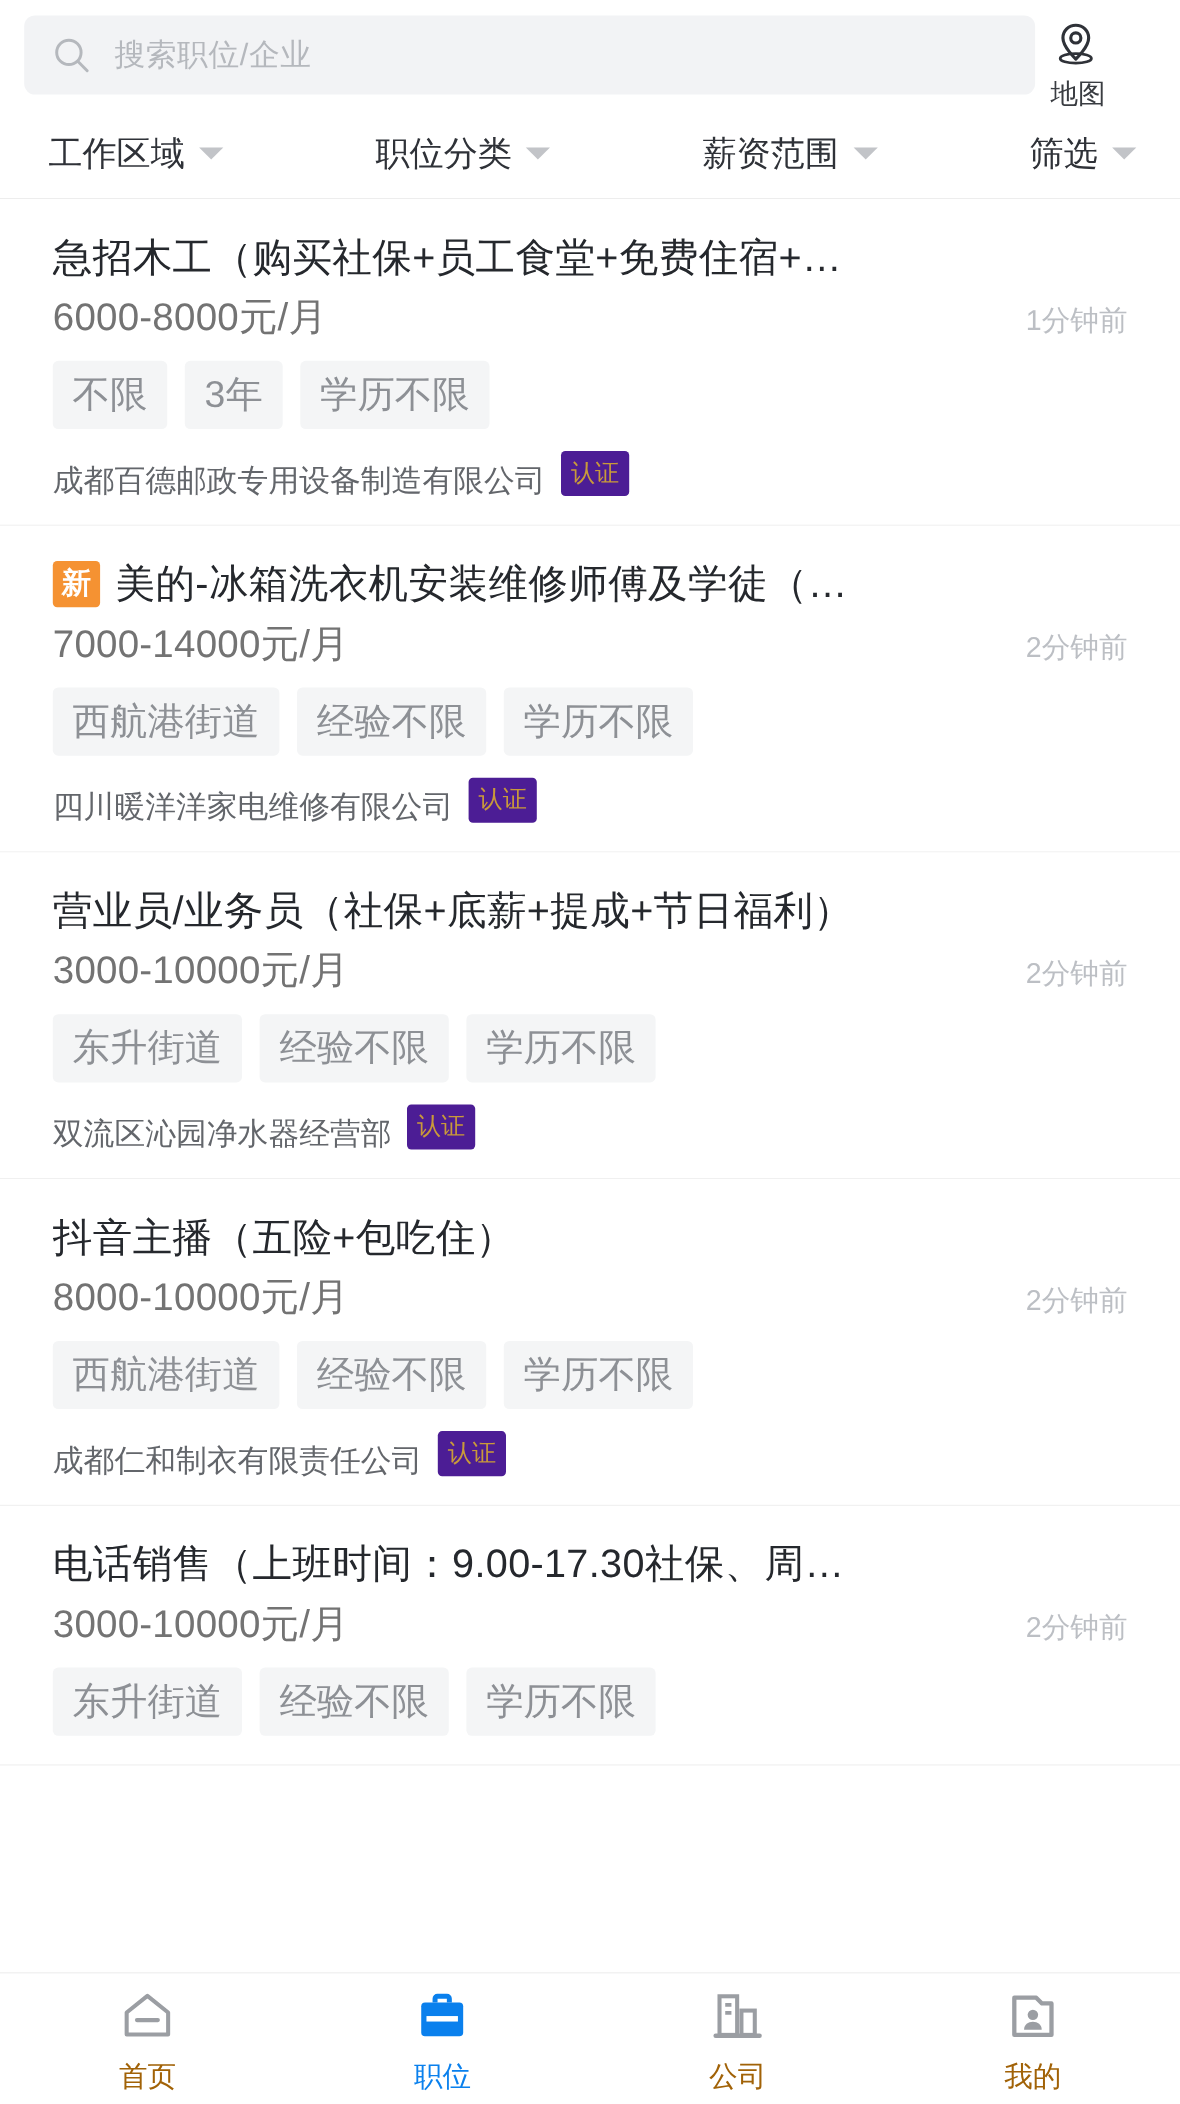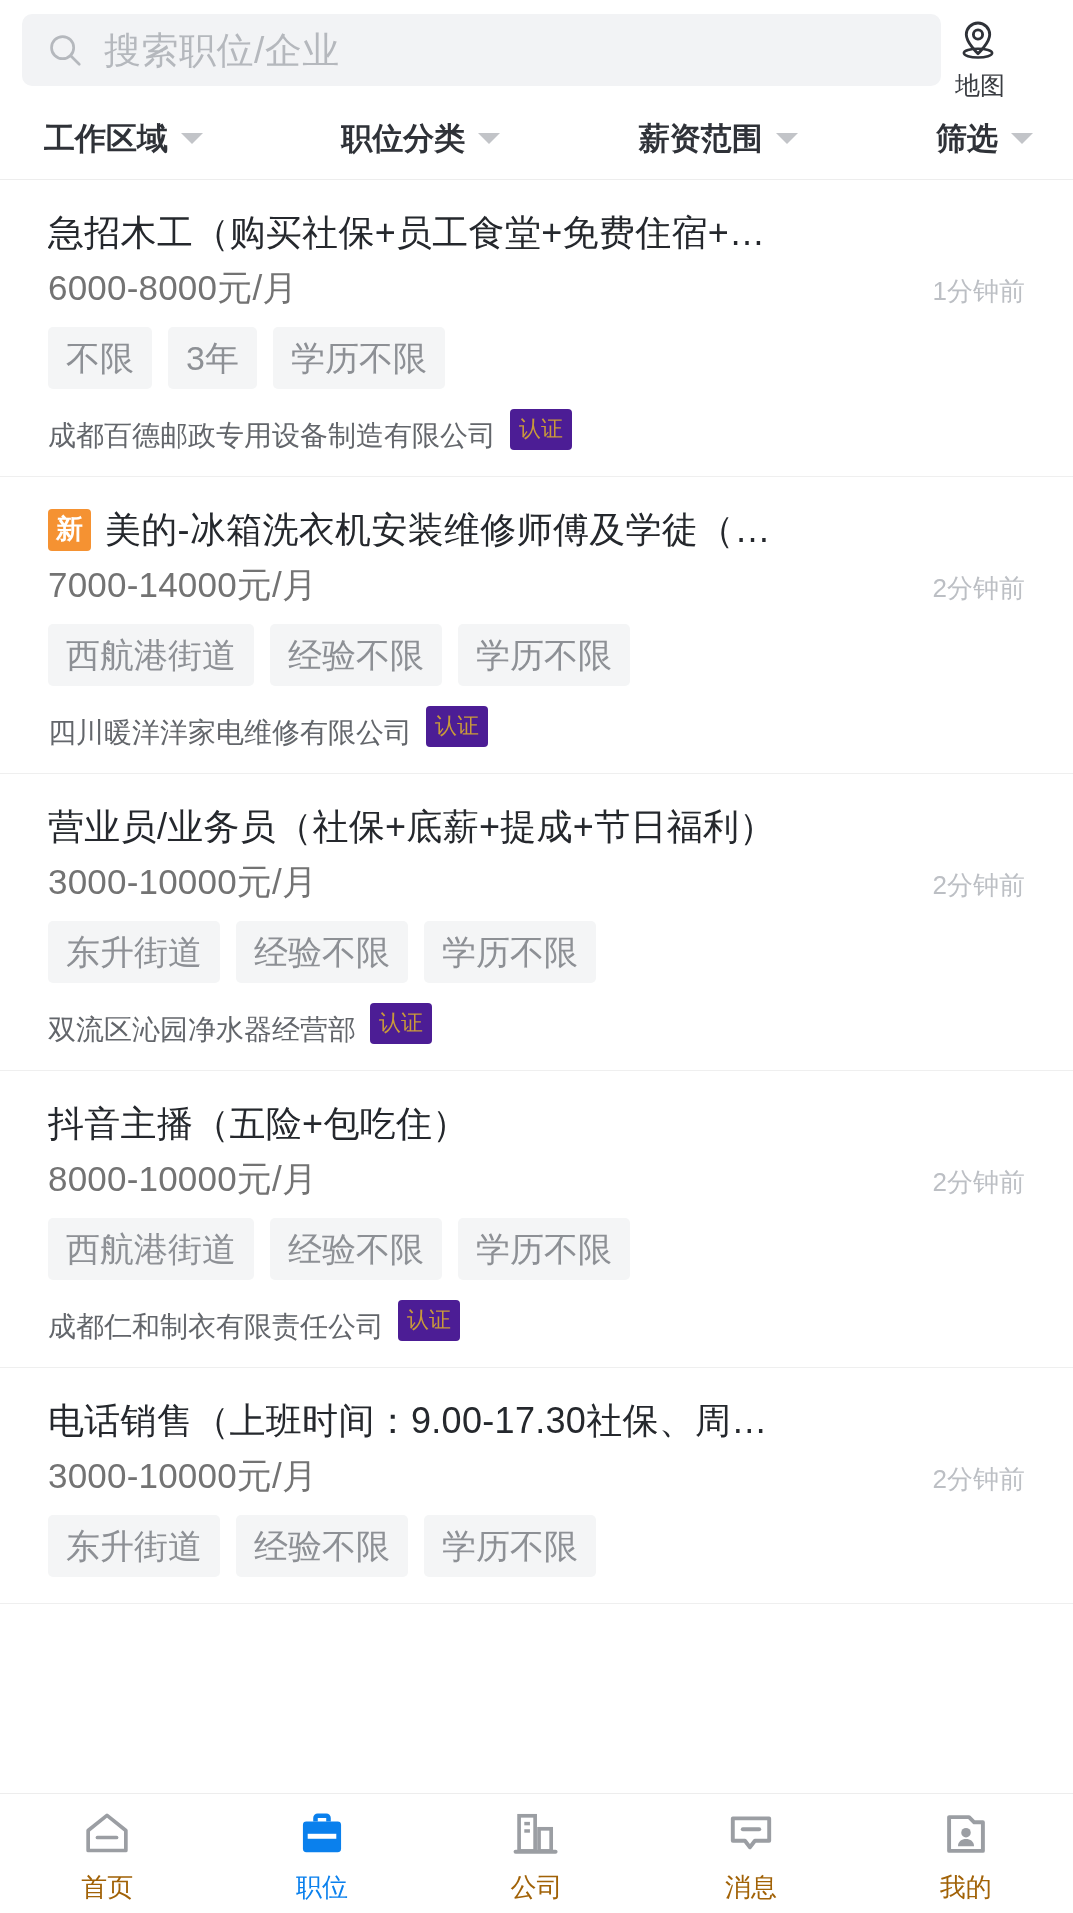--- a/index.html
+++ b/index.html
@@ -39,21 +39,21 @@
     padding: 0 24px;
     gap: 20px;
   }
   .search-icon {
     flex: 0 0 auto;
     width: 38px;
     height: 38px;
     display: block;
   }
   .search-placeholder {
-    font-size: 37px;
+    font-size: 28px;
     color: #b5b8bd;
     letter-spacing: 0.5px;
     line-height: 1;
   }
   .map-btn {
     flex: 0 0 auto;
     width: 96px;
     padding-top: 4px;
     display: flex;
     flex-direction: column;
@@ -82,21 +82,20 @@
     align-items: center;
     gap: 13px;
     flex: 1 1 auto;
     justify-content: flex-start;
   }
   .filter-item:nth-child(4) { flex: 0 0 auto; }
   .filter-label {
     font-size: 31px;
     color: #2f3238;
     line-height: 1;
-    font-weight: bold;
   }
   .caret {
     width: 0; height: 0;
     border-left: 11px solid transparent;
     border-right: 11px solid transparent;
     border-top: 11px solid #c2c4c8;
     display: block;
   }
 
   
@@ -388,29 +387,20 @@
           <rect x="4.2" y="3.6" width="7.4" height="16.2" stroke="#9b9ea3" stroke-width="1.7"></rect>
           <rect x="13.4" y="9.6" width="5.6" height="10.2" stroke="#9b9ea3" stroke-width="1.7"></rect>
           <line x1="6.6" y1="7.2" x2="9.2" y2="7.2" stroke="#9b9ea3" stroke-width="1.6"></line>
           <line x1="6.6" y1="10.6" x2="9.2" y2="10.6" stroke="#9b9ea3" stroke-width="1.6"></line>
           <line x1="2.6" y1="20.2" x2="21" y2="20.2" stroke="#9b9ea3" stroke-width="1.9" stroke-linecap="round"></line>
         </svg>
       </span>
       <span class="tab-label">公司</span>
     </div>
 
-    <div class="tab">
-      <span class="tab-icon">
-        <svg width="52" height="52" viewBox="0 0 24 24" fill="none">
-          <path d="M3.6 4.8h16.8v10.3h-6.6l-2.3 3-2.3-3H3.6z" stroke="#9b9ea3" stroke-width="1.8" stroke-linejoin="round"></path>
-          <line x1="8.2" y1="9.8" x2="15.8" y2="9.8" stroke="#9b9ea3" stroke-width="1.8" stroke-linecap="round"></line>
-        </svg>
-      </span>
-      <span class="tab-label">消息</span>
-    </div>
 
     <div class="tab">
       <span class="tab-icon">
         <svg width="52" height="52" viewBox="0 0 24 24" fill="none">
           <path d="M4.2 4.2h9.2l2.4 2.4h4v13.2H4.2z" stroke="#9b9ea3" stroke-width="1.8" stroke-linejoin="round"></path>
           <circle cx="12" cy="11.4" r="2.2" fill="#9b9ea3"></circle>
           <path d="M8.3 17.6c0-2.1 1.7-3.3 3.7-3.3s3.7 1.2 3.7 3.3z" fill="#9b9ea3"></path>
         </svg>
       </span>
       <span class="tab-label">我的</span>

